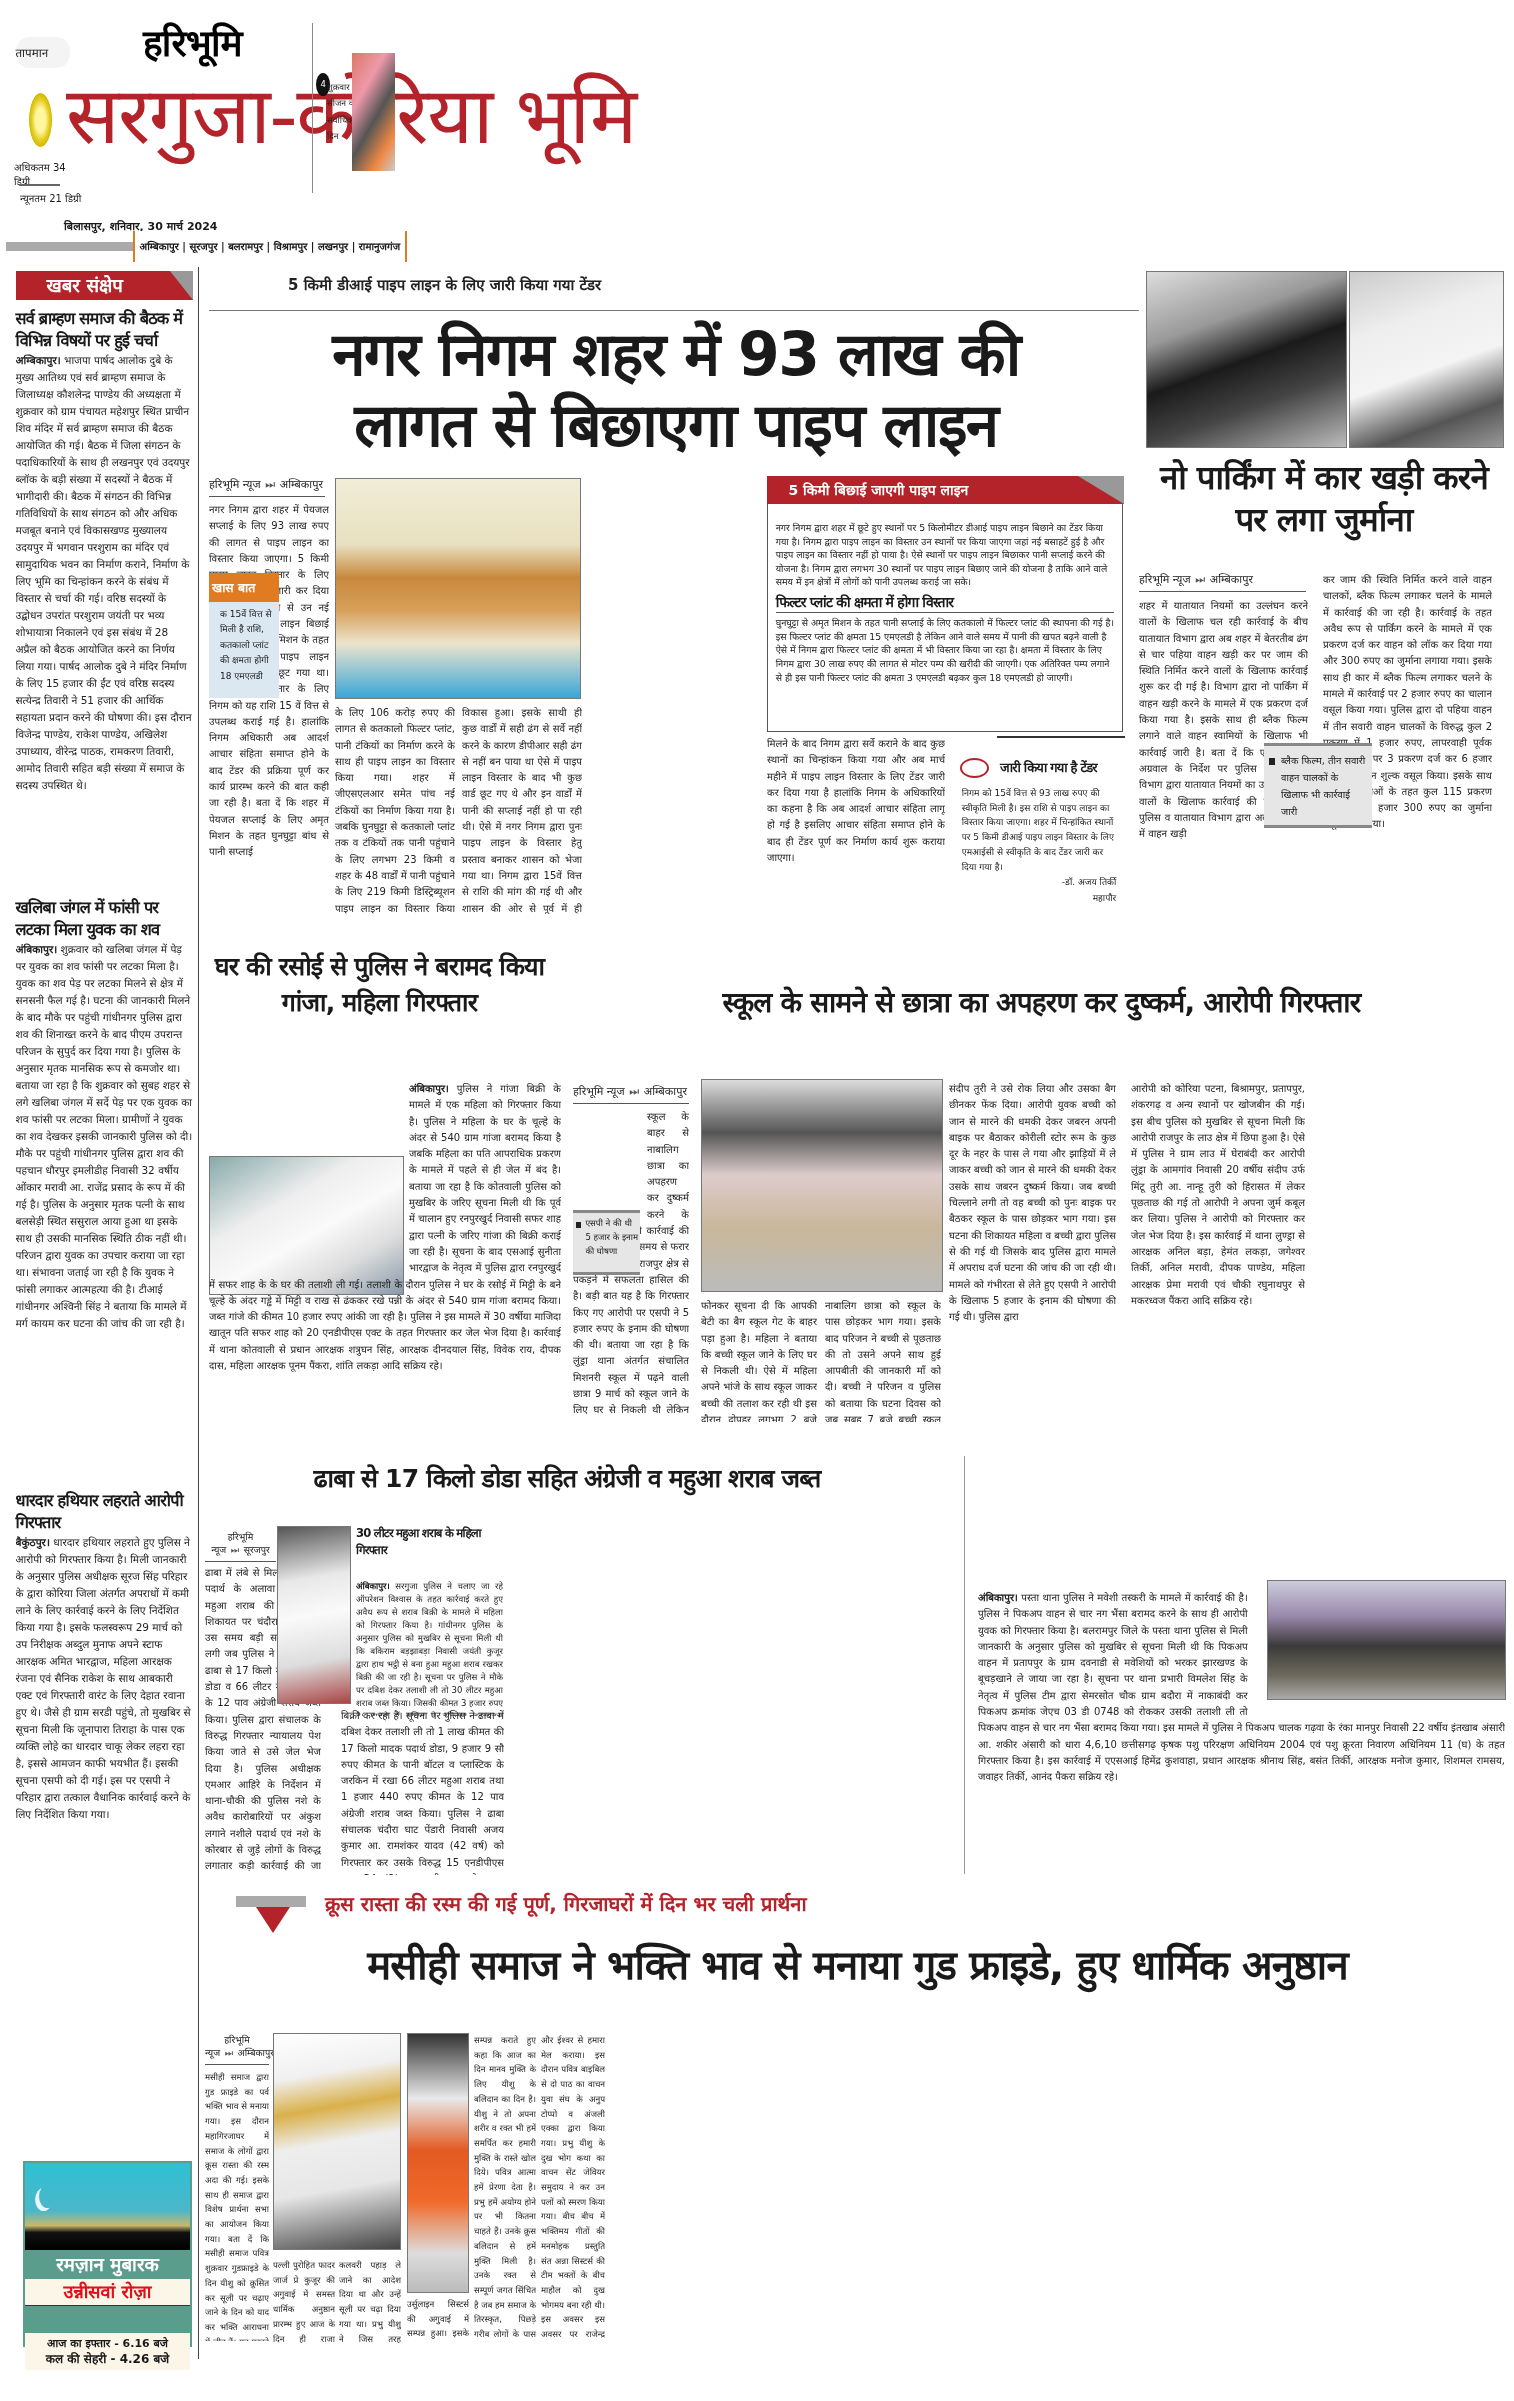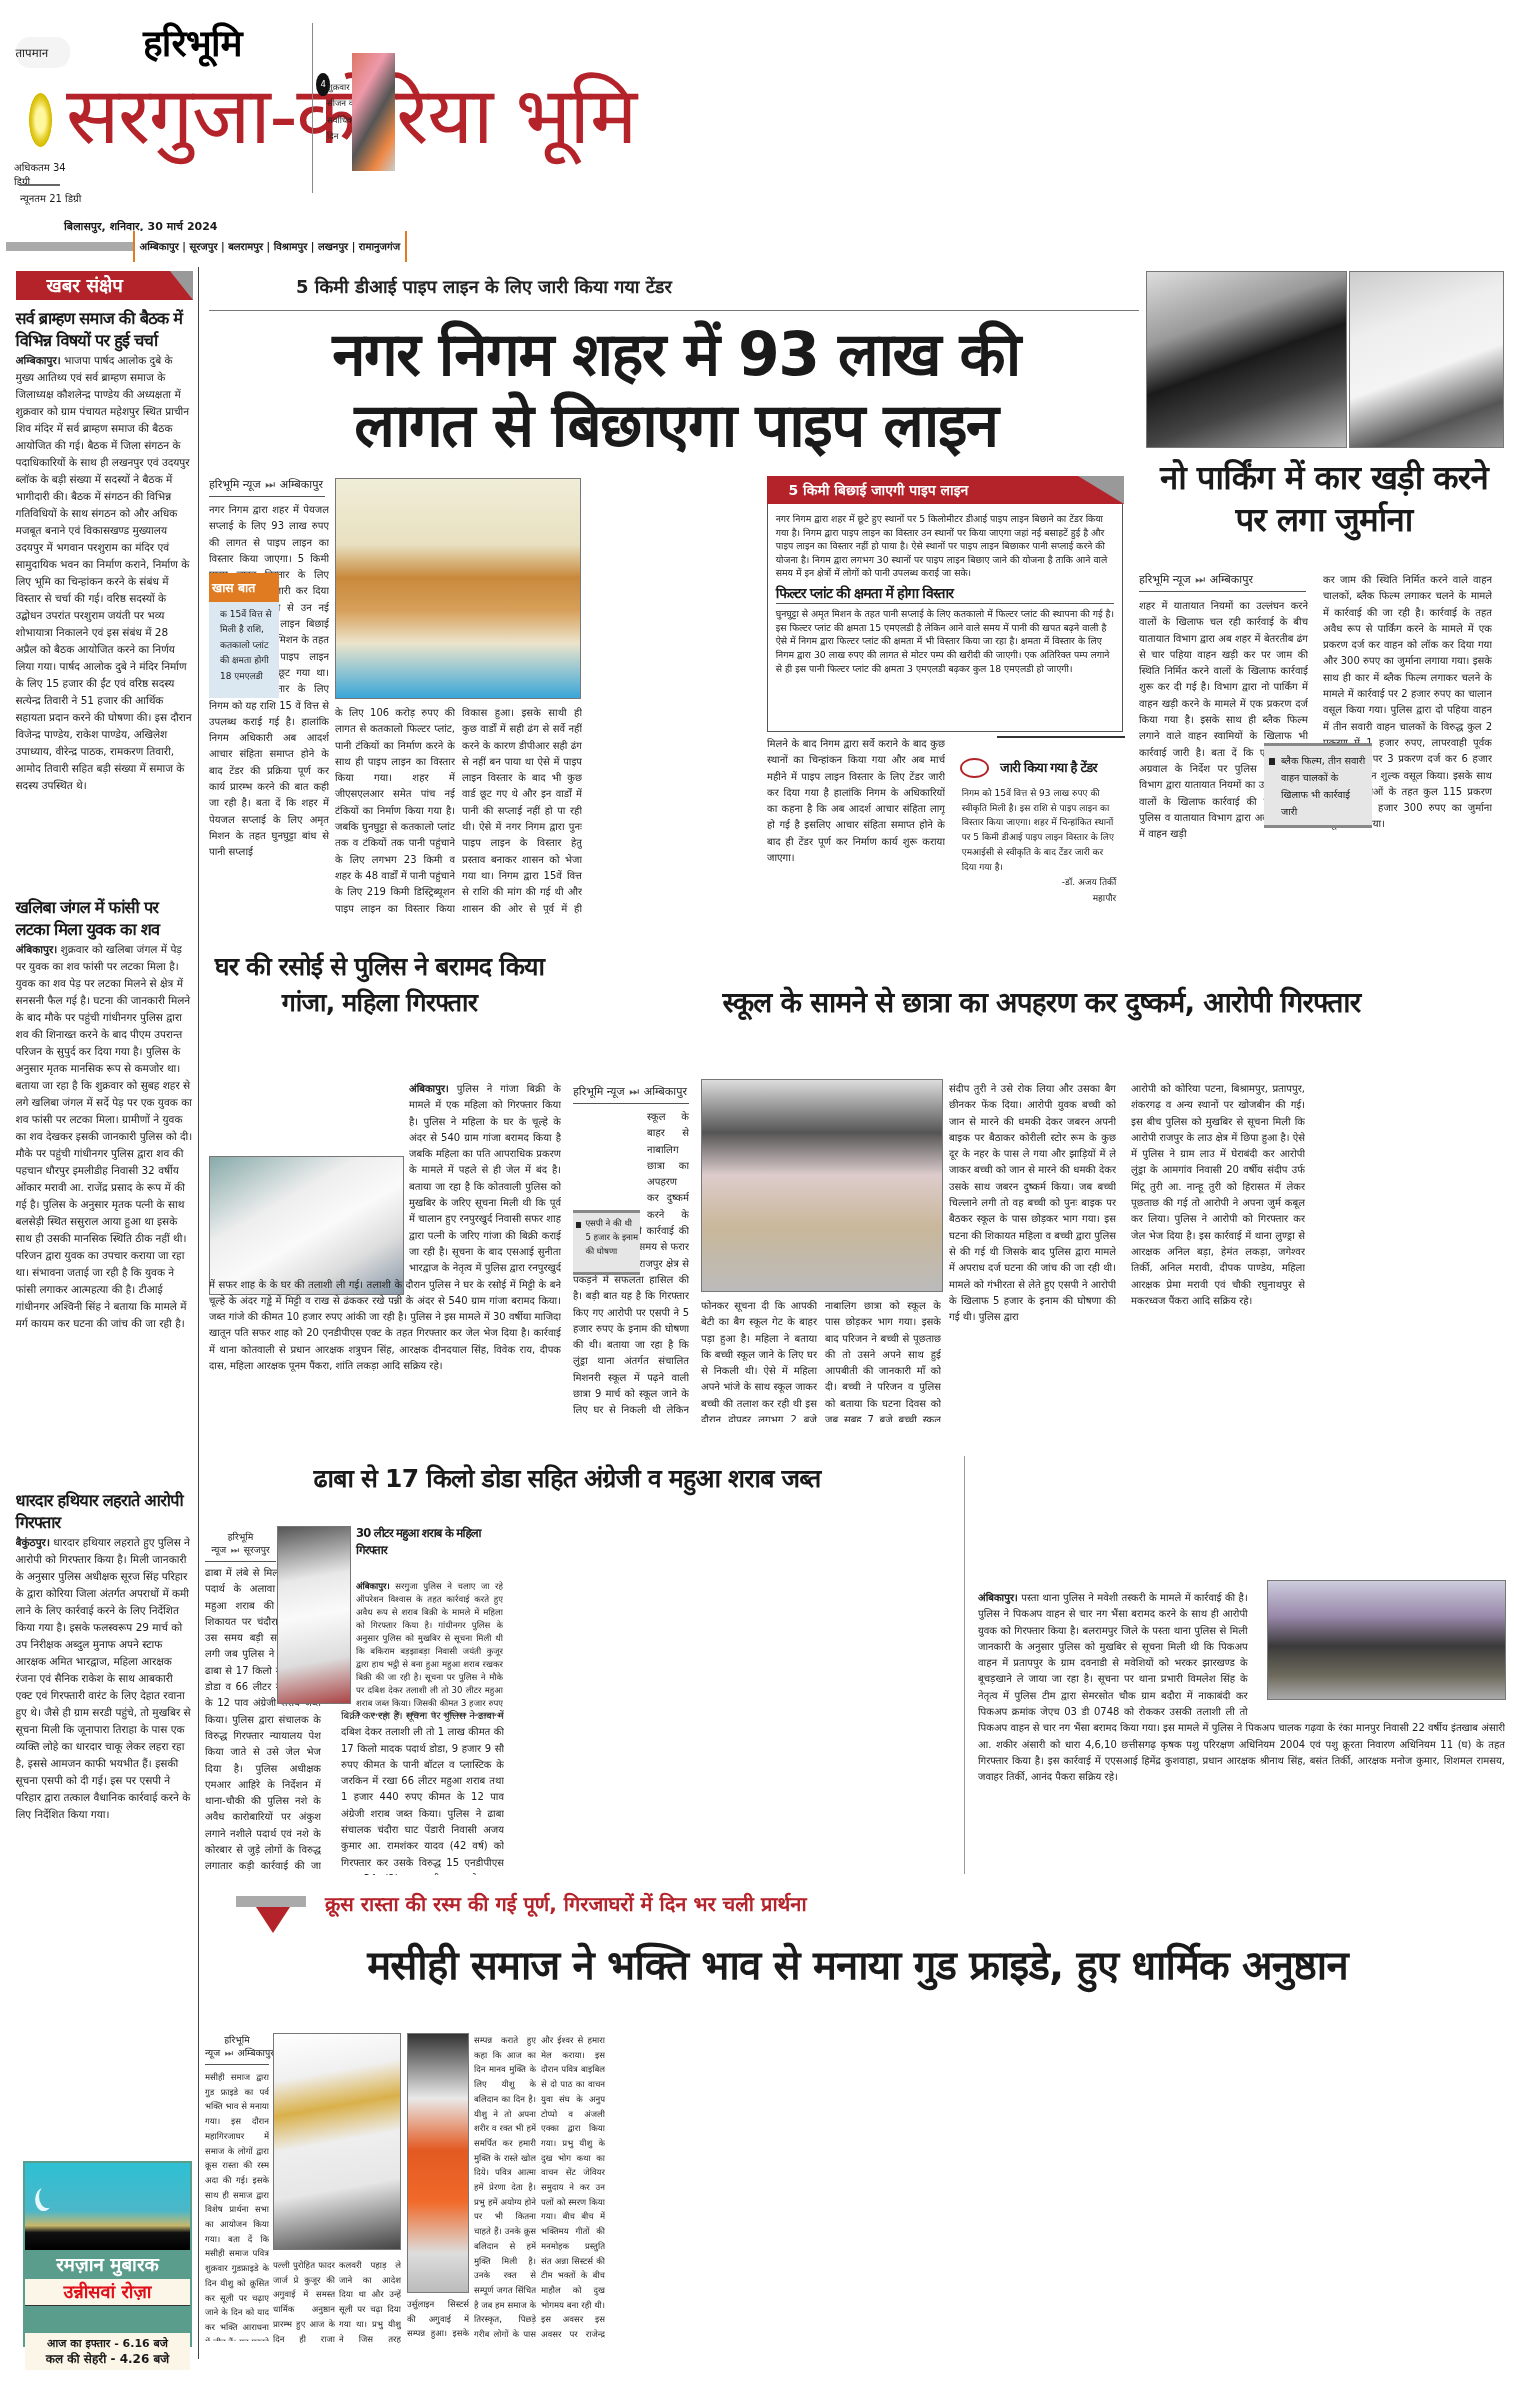--- a/index.html
+++ b/index.html
@@ -80,21 +80,21 @@
   <div style="color:#fff;font-weight:bold;font-size:18.6px;text-align:center;line-height:29px;">रमज़ान मुबारक</div>
   <div style="background:#fcf6e8;color:#e0101a;font-weight:bold;font-size:18px;text-align:center;line-height:26px;border-bottom:1.5px solid #333;">उन्नीसवां रोज़ा</div>
   <div style="background:#fcf6e8;padding:3.1px 0;margin-top:27px;">
     <div style="font-weight:bold;font-size:11px;text-align:center;line-height:15.5px;">आज का इफ्तार - 6.16 बजे</div>
     <div style="font-weight:bold;font-size:12px;text-align:center;line-height:15.5px;">कल की सेहरी - 4.26 बजे</div>
   </div>
 </div>
 
 <div class="vrule" style="left:198px;top:267px;height:2092px;width:0.8px;background:#444;"></div>
 
-<div class="abs" style="left:296px;top:274px;font-size:18px;font-weight:bold;color:#222;white-space:nowrap;">5 किमी डीआई पाइप लाइन के लिए जारी किया गया टेंडर</div>
+<div class="abs" style="left:288px;top:274px;font-size:15px;font-weight:bold;color:#222;white-space:nowrap;">5 किमी डीआई पाइप लाइन के लिए जारी किया गया टेंडर</div>
 <div class="hrule" style="left:209px;top:310px;width:930px;background:#777;"></div>
 <div class="abs hl" style="left:215px;top:319px;width:922px;text-align:center;font-size:60px;line-height:71px;letter-spacing:-1.5px;">
   <div>नगर निगम शहर में 93 लाख की</div>
   <div>लागत से बिछाएगा पाइप लाइन</div>
 </div>
 
 <div class="abs byline" style="left:209px;top:476px;width:116px;">
   <span>हरिभूमि न्यूज</span><span class="arrow">⏭</span><span>अम्बिकापुर</span>
 </div>
 <div class="abs txt" style="left:209px;top:502px;width:120px;height:666px;">
@@ -104,21 +104,21 @@
   <div style="background:#e07b22;color:#fff;font-weight:bold;font-size:12.4px;line-height:29px;padding-left:3px;">खास बात</div>
   <div style="font-size:9px;line-height:15.5px;padding:4.6px 4.6px 0 11px;">क 15वें वित्त से मिली है राशि, कतकालो प्लांट की क्षमता होगी 18 एमएलडी</div>
 </div>
 
 <div class="abs photo" style="left:335px;top:478px;width:246px;height:221px;background:linear-gradient(180deg,#f0edd8 0%,#e8e0c0 30%,#c8893c 45%,#d7a05a 60%,#ece4cc 75%,#3aa6d8 100%);"></div>
 
 <div class="abs txt" style="left:335px;top:705px;width:120px;height:209px;"><span>के लिए 106 करोड़ रुपए की लागत से कतकालो फिल्टर प्लांट, पानी टंकियों का निर्माण करने के साथ ही पाइप लाइन का विस्तार किया गया। शहर में जीएसएलआर समेत पांच नई टंकियों का निर्माण किया गया है। जबकि घुनघुट्टा से कतकालो प्लांट तक व टंकियों तक पानी पहुंचाने के लिए लगभग 23 किमी व शहर के 48 वार्डों में पानी पहुंचाने के लिए 219 किमी डिस्ट्रिब्यूशन पाइप लाइन का विस्तार किया गया लेकिन प्रोजेक्ट बनाने व कार्य पूर्ण होने के बीच शहर में कई नई बसाहटों का</span></div>
 <div class="abs txt" style="left:462px;top:705px;width:120px;height:209px;"><span>विकास हुआ। इसके साथी ही कुछ वार्डों में सही ढंग से सर्वे नहीं करने के कारण डीपीआर सही ढंग से नहीं बन पाया था ऐसे में पाइप लाइन विस्तार के बाद भी कुछ वार्ड छूट गए थे और इन वार्डों में पानी की सप्लाई नहीं हो पा रही थी। ऐसे में नगर निगम द्वारा पुनः पाइप लाइन के विस्तार हेतु प्रस्ताव बनाकर शासन को भेजा गया था। निगम द्वारा 15वें वित्त से राशि की मांग की गई थी और शासन की ओर से पूर्व में ही 93.64 लाख रुपए की स्वीकृति प्रदान कर दी गई थी। स्वीकृति</span></div>
 
 <div class="abs" style="left:767px;top:476px;width:356px;height:256px;border:1.5px solid #555;">
-  <div class="redbar" style="height:28px;font-size:14px;line-height:28px;padding-left:22px;margin:-1.5px -1.5px 4px;position:relative;">
+  <div class="redbar" style="height:28px;font-size:14px;line-height:28px;padding-left:22px;margin:-1.5px -1.5px 13px;position:relative;">
     <span>5 किमी बिछाई जाएगी पाइप लाइन</span>
     <span style="position:absolute;right:0;top:0;border-left:46px solid transparent;border-top:28px solid #999;"></span>
   </div>
   <div class="sm" style="padding:4.6px 7.7px 0;font-size:9.3px;line-height:13.6px;">नगर निगम द्वारा शहर में छूटे हुए स्थानों पर 5 किलोमीटर डीआई पाइप लाइन बिछाने का टेंडर किया गया है। निगम द्वारा पाइप लाइन का विस्तार उन स्थानों पर किया जाएगा जहां नई बसाहटें हुई है और पाइप लाइन का विस्तार नहीं हो पाया है। ऐसे स्थानों पर पाइप लाइन बिछाकर पानी सप्लाई करने की योजना है। निगम द्वारा लगभग 30 स्थानों पर पाइप लाइन बिछाए जाने की योजना है ताकि आने वाले समय में इन क्षेत्रों में लोगों को पानी उपलब्ध कराई जा सके।</div>
   <div class="hl" style="margin:3.1px 7.7px 0;font-size:14px;line-height:20px;border-bottom:0.8px solid #555;">फिल्टर प्लांट की क्षमता में होगा विस्तार</div>
   <div class="sm" style="padding:3.1px 7.7px 0;font-size:9.3px;line-height:13.6px;">घुनघुट्टा से अमृत मिशन के तहत पानी सप्लाई के लिए कतकालो में फिल्टर प्लांट की स्थापना की गई है। इस फिल्टर प्लांट की क्षमता 15 एमएलडी है लेकिन आने वाले समय में पानी की खपत बढ़ने वाली है ऐसे में निगम द्वारा फिल्टर प्लांट की क्षमता में भी विस्तार किया जा रहा है। क्षमता में विस्तार के लिए निगम द्वारा 30 लाख रुपए की लागत से मोटर पम्प की खरीदी की जाएगी। एक अतिरिक्त पम्प लगाने से ही इस पानी फिल्टर प्लांट की क्षमता 3 एमएलडी बढ़कर कुल 18 एमएलडी हो जाएगी।</div>
 </div>
 
 <div class="abs txt" style="left:767px;top:736px;width:178px;height:178px;"><span>मिलने के बाद निगम द्वारा सर्वे कराने के बाद कुछ स्थानों का चिन्हांकन किया गया और अब मार्च महीने में पाइप लाइन विस्तार के लिए टेंडर जारी कर दिया गया है हालांकि निगम के अधिकारियों का कहना है कि अब आदर्श आचार संहिता लागू हो गई है इसलिए आचार संहिता समाप्त होने के बाद ही टेंडर पूर्ण कर निर्माण कार्य शुरू कराया जाएगा।</span></div>
 

